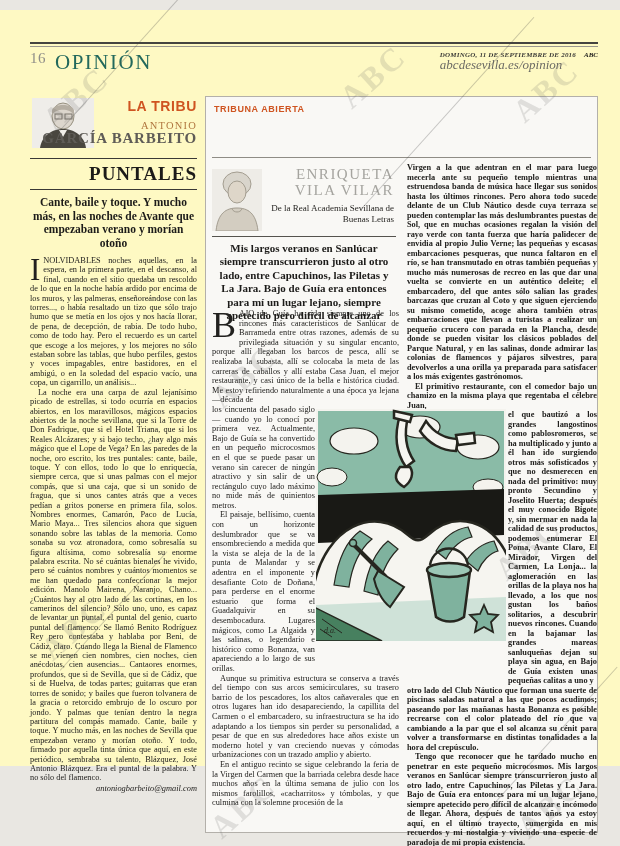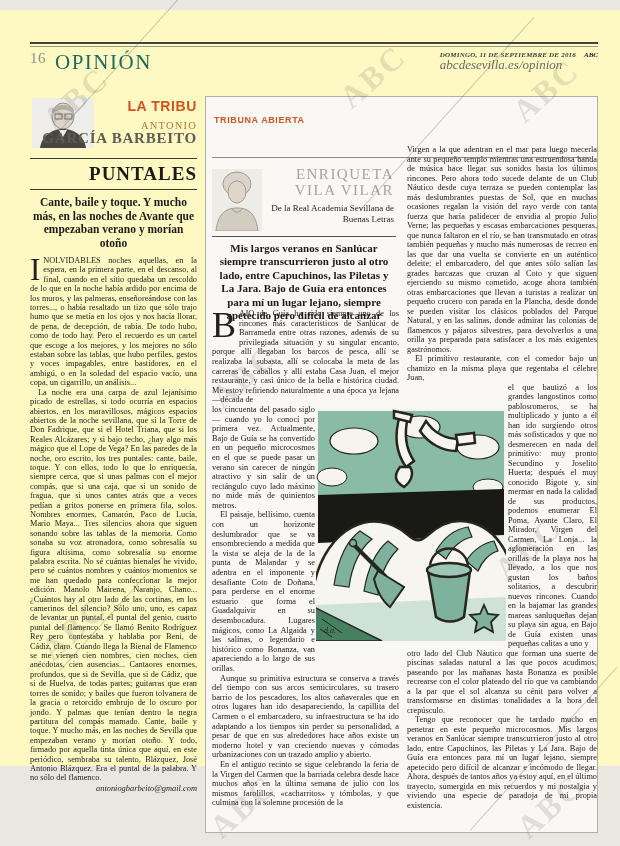--- a/index.html
+++ b/index.html
@@ -25,34 +25,34 @@
   .la-title{position:absolute;right:0;top:67px;font-size:19px;letter-spacing:1px;color:#1c1b19;}
   .la-rule2{position:absolute;left:0;top:93px;width:167px;height:1px;background:#3a3935;}
   .la-stand{position:absolute;left:0;top:100px;width:167px;font-weight:bold;font-size:11.5px;line-height:13.6px;text-align:center;color:#1c1b19;}
   .la-body{position:absolute;left:0;top:160px;width:167px;font-size:8.3px;line-height:9.4px;text-align:justify;}
   .la-body p{margin:0;}
   .la-body p.indent{text-indent:8px;}
   .dropcap-i{float:left;font-size:31px;line-height:26px;padding:1px 3px 0 0;}
   .la-sig{text-align:right;font-style:italic;font-size:8.4px;margin-top:1px;}
   
   .trib{position:absolute;left:205px;top:86px;width:393px;height:737px;border:1px solid #b3b0aa;box-sizing:border-box;background:#f9f8f5;}
-  .trib .kicker{position:absolute;left:8px;top:18px;font-size:9px;}
+  .trib .kicker{position:absolute;left:8px;top:7px;font-size:9px;}
   .trib-title{position:absolute;left:6px;top:17px;font-size:27px;letter-spacing:.5px;color:#161513;font-weight:600;}
   .trib-toprule{position:absolute;left:6px;top:60px;width:379px;height:1px;background:#8f8c85;}
   .tr-portrait{position:absolute;left:6px;top:72px;width:50px;height:62px;}
   .tr-author{position:absolute;left:60px;top:70px;width:128px;text-align:right;}
   .tr-author .first,.tr-author .last{display:block;font-size:15px;line-height:15.5px;color:#a5a49f;letter-spacing:1.5px;}
   .tr-affil{position:absolute;left:40px;top:106px;width:148px;text-align:right;font-weight:normal;font-size:9px;line-height:10.5px;color:#262522;}
   .tr-standrule{position:absolute;left:6px;top:139px;width:184px;height:1px;background:#55534e;}
   .tr-stand{position:absolute;left:6px;top:145px;width:184px;font-weight:bold;font-size:11px;line-height:13.4px;text-align:center;color:#1c1b19;}
   .tr-col{position:absolute;font-size:8.3px;line-height:9.6px;text-align:justify;}
   .tr-col p{margin:0;}
   .tr-col p.indent{text-indent:8px;}
   .col1{left:6px;top:212px;width:187px;}
-  .col2{left:201px;top:48px;width:190px;line-height:9.5px;}
+  .col2{left:201px;top:66px;width:190px;line-height:9.5px;font-weight:bold;}
   .seg-narrow1{width:103px;}
   .seg-narrow2{width:89px;margin-left:auto;}
   .dropcap-b{float:left;font-size:36px;line-height:30px;padding:1px 3px 0 0;}
   .illus{position:absolute;left:110px;top:312px;width:190px;height:232px;z-index:2;}
   
   .wm{position:absolute;font-size:32px;font-weight:bold;color:rgba(105,105,105,.18);letter-spacing:3px;transform:rotate(-42deg);z-index:5;pointer-events:none;font-family:"Liberation Serif",serif;}
   .scanline{position:absolute;height:1px;background:rgba(70,70,70,.28);transform:rotate(-48deg);transform-origin:left center;z-index:5;pointer-events:none;}
 </style>
 </head>
 <body>

